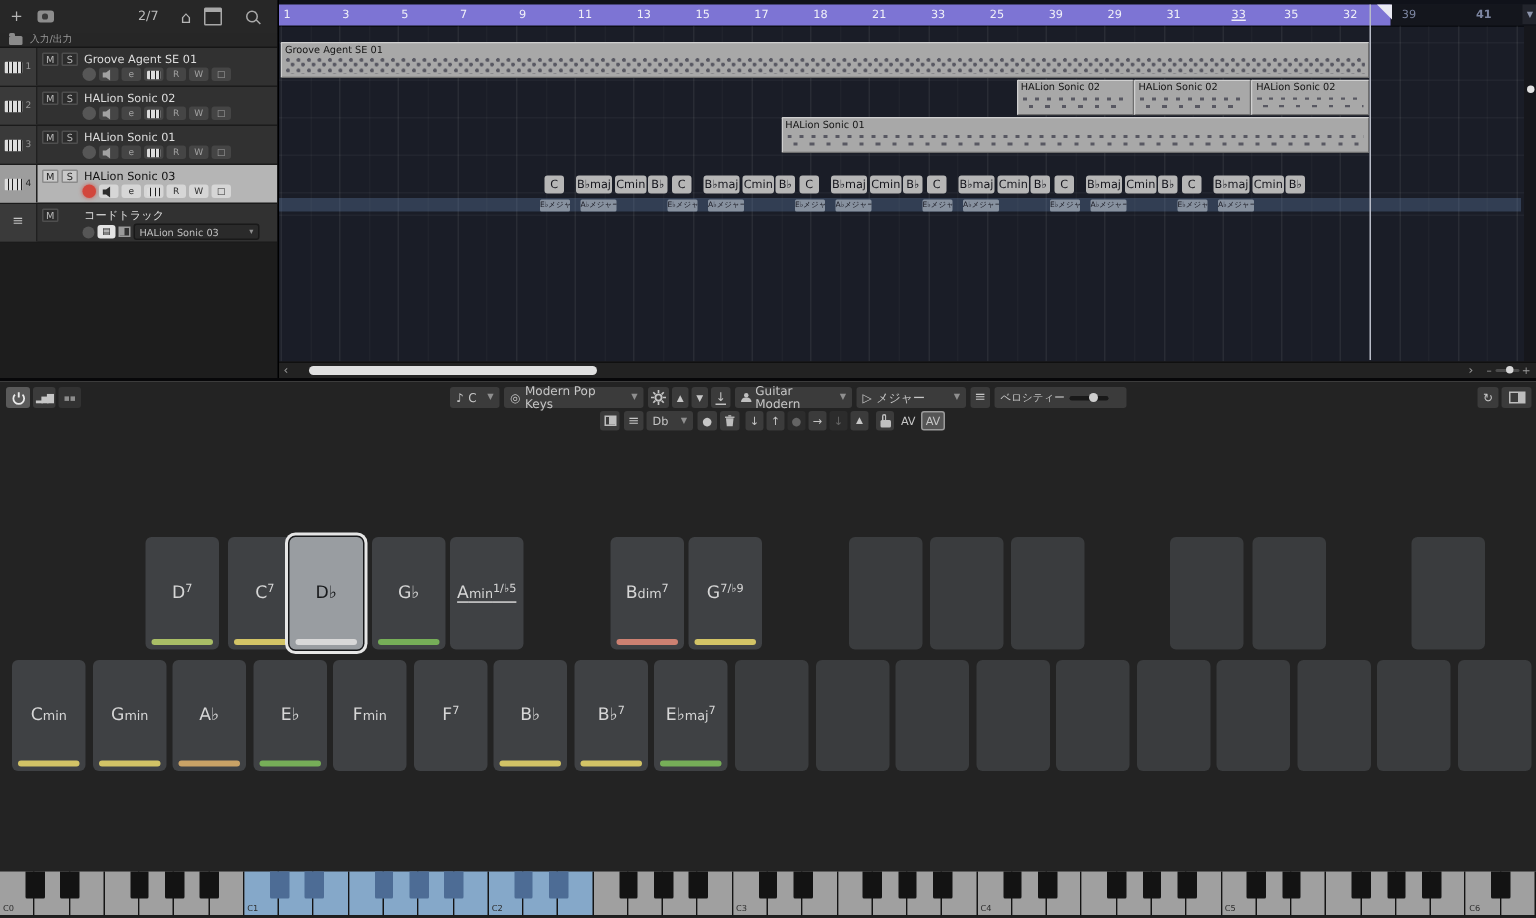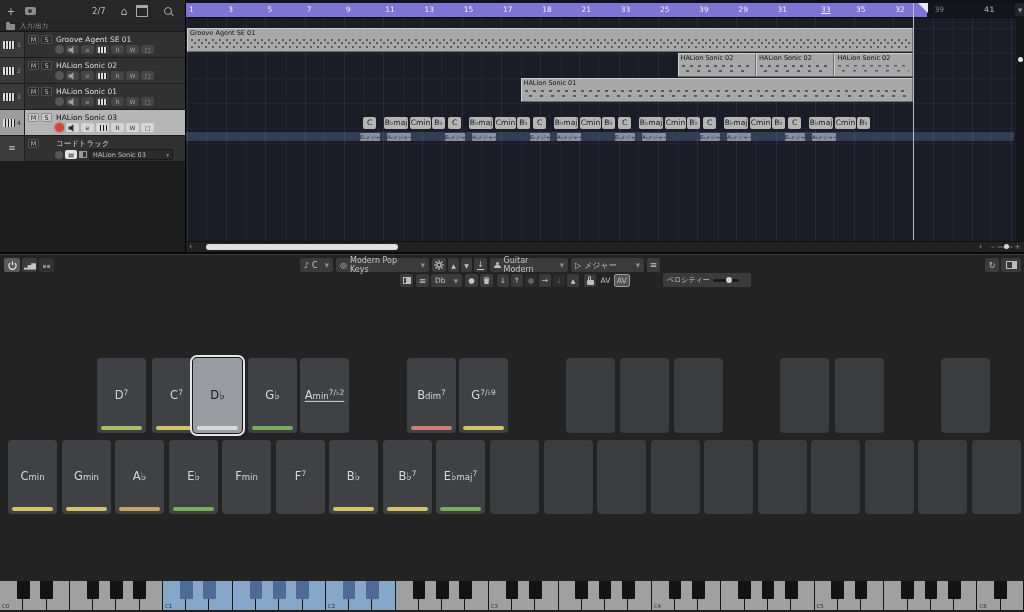--- a/index.html
+++ b/index.html
@@ -468,21 +468,21 @@
       <span class="icon-user"></span>
       <span>Guitar Modern</span>
       <span class="caret">▼</span>
     </div>
     <div class="btn dd" style="left:571px;top:3px;width:73px;">
       <span>▷</span>
       <span>メジャー</span>
       <span class="caret">▼</span>
     </div>
     <div class="btn" style="left:647px;top:3px;width:13px;font-size:9px;">≡</div>
-    <div class="btn dd" style="left:663px;top:3px;width:88px;font-size:7px;margin-top:15px;">
+    <div class="btn dd" style="left:663px;top:3px;width:88px;font-size:7px;">
       <span>ベロシティー</span>
       <span class="vel-track">
           <span class="vel-dot"></span>
         </span>
     </div>
 
     <div class="btn" style="left:985px;top:3px;width:14px;">↻</div>
     <div class="btn" style="left:1001px;top:3px;width:20px;">
         <span class="icon-panel"></span>
       </div>
@@ -530,21 +530,21 @@
         </div>
         <div class="pad uprow sel" style="left: 193px; top: 103px;">
           <span class="plab"><span class="pm">D♭</span></span>
           <div class="stripe" style="background: rgb(216, 216, 216);"></div>
         </div>
         <div class="pad uprow" style="left: 248px; top: 103px;">
           <span class="plab"><span class="pm">G♭</span></span>
           <div class="stripe" style="background: rgb(118, 174, 88);"></div>
         </div>
         <div class="pad uprow" style="left: 300px; top: 103px;">
-          <span class="plab u"><span class="pm">A</span><span class="ps">min</span><span class="psup">7/♭2</span></span>
+          <span class="plab u"><span class="pm">A</span><span class="ps">min</span><span class="psup">1/♭5</span></span>
         </div>
         <div class="pad uprow" style="left: 407px; top: 103px;">
           <span class="plab"><span class="pm">B</span><span class="ps">dim</span><span class="psup">7</span></span>
           <div class="stripe" style="background: rgb(205, 129, 114);"></div>
         </div>
         <div class="pad uprow" style="left: 459px; top: 103px;">
           <span class="plab"><span class="pm">G</span><span class="psup">7/♭9</span></span>
           <div class="stripe" style="background: rgb(210, 195, 102);"></div>
         </div>
         <div class="pad uprow empty" style="left: 566px; top: 103px;"></div>

